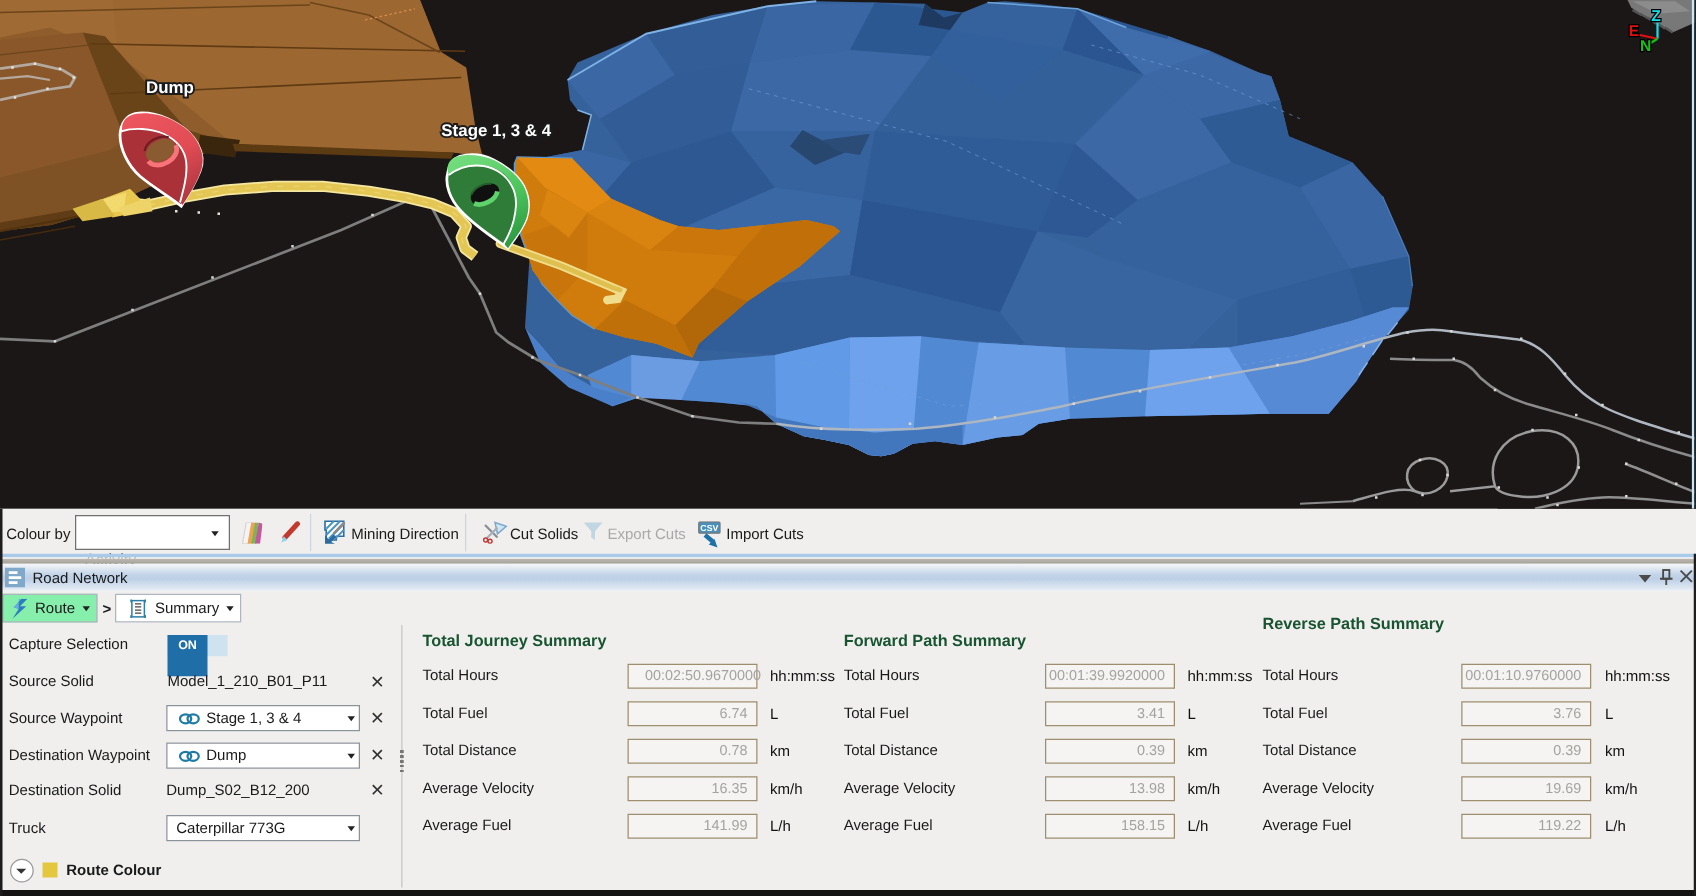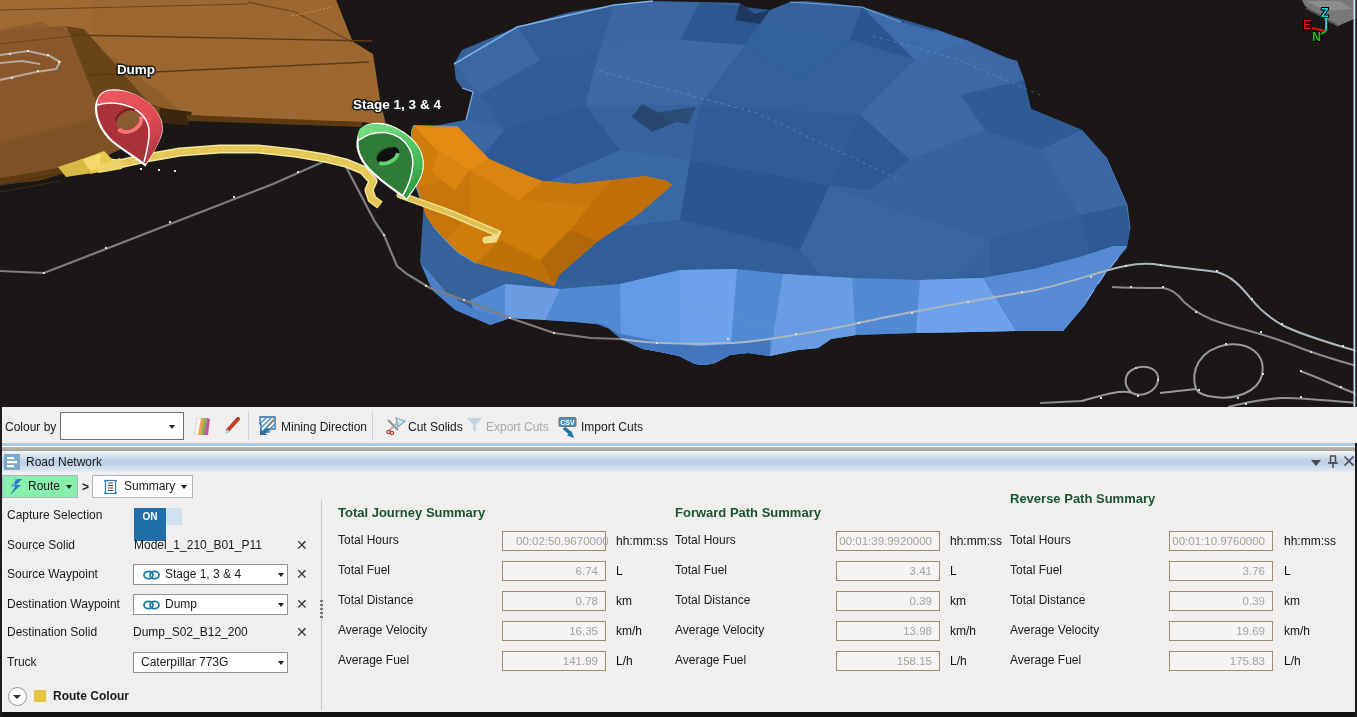--- a/index.html
+++ b/index.html
@@ -446,19 +446,19 @@
   <div class="lbl" style="left:1010px;top:90px;">Total Fuel</div>
       <div class="inp" style="left:1169px;top:88px;">3.76</div>
       <div class="unit" style="left:1284px;top:91px;">L</div>
   <div class="lbl" style="left:1010px;top:120px;">Total Distance</div>
       <div class="inp" style="left:1169px;top:118px;">0.39</div>
       <div class="unit" style="left:1284px;top:121px;">km</div>
   <div class="lbl" style="left:1010px;top:150px;">Average Velocity</div>
       <div class="inp" style="left:1169px;top:148px;">19.69</div>
       <div class="unit" style="left:1284px;top:151px;">km/h</div>
   <div class="lbl" style="left:1010px;top:180px;">Average Fuel</div>
-      <div class="inp" style="left:1169px;top:178px;">175.83</div>
+      <div class="inp" style="left:1169px;top:178px;">119.22</div>
       <div class="unit" style="left:1284px;top:181px;">L/h</div>
 </div>
 <div style="position:absolute;left:0;top:712px;width:1357px;height:5px;background:#141414;"></div>
 <div style="position:absolute;left:0;top:407px;width:2px;height:310px;background:#1d1d1d;"></div>
 <div style="position:absolute;left:1355px;top:443px;width:2px;height:274px;background:#1d1d1d;"></div>
 </div>
 
 </body></html>

